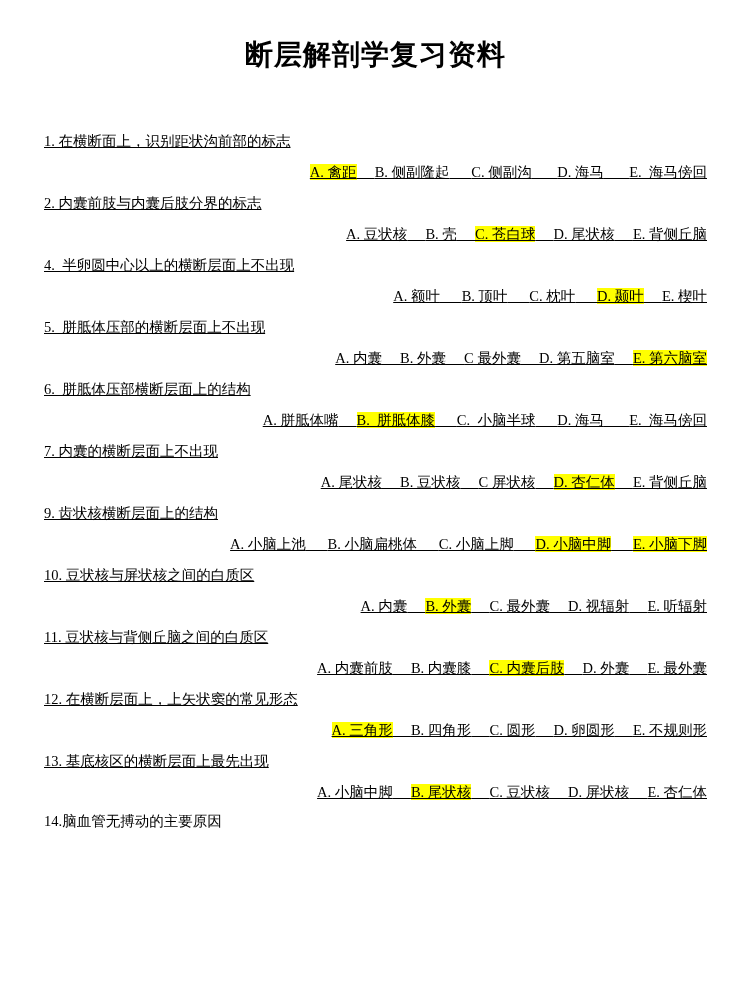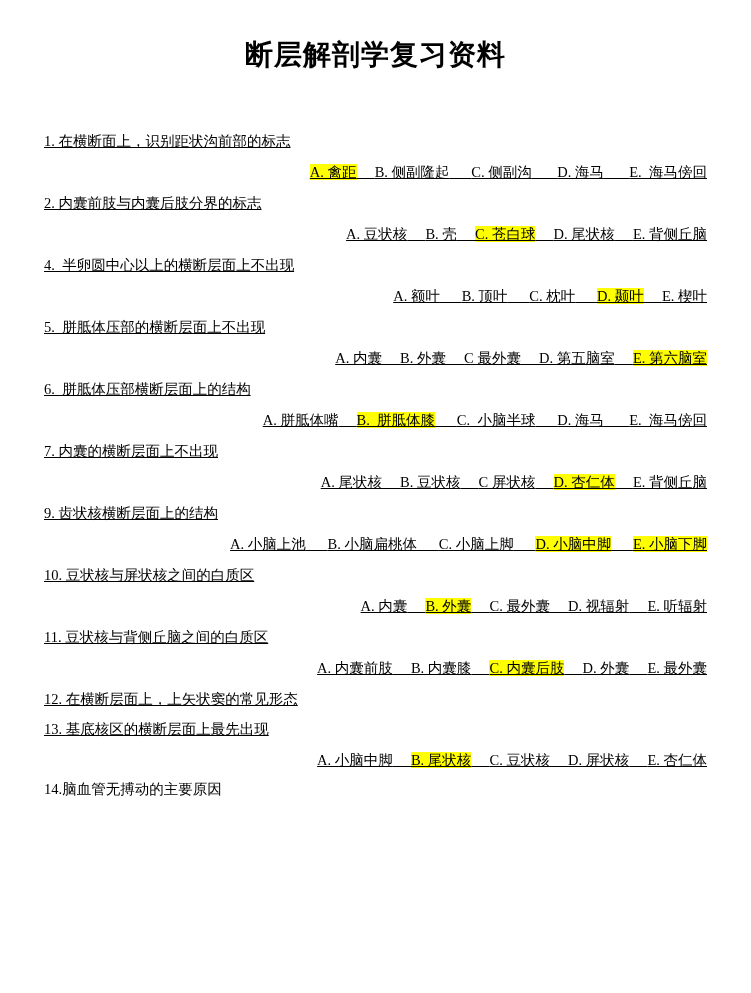--- a/index.html
+++ b/index.html
@@ -99,20 +99,21 @@
       <div class="q-block">
         <div class="q-stem">10. 豆状核与屏状核之间的白质区</div>
         <div class="q-options"><span class="opt">A. 内囊</span><span>     </span><span class="opt hl">B. 外囊</span><span>     </span><span class="opt">C. 最外囊</span><span>     </span><span class="opt">D. 视辐射</span><span>     </span><span class="opt">E. 听辐射</span></div>
       </div>
       <div class="q-block">
         <div class="q-stem">11. 豆状核与背侧丘脑之间的白质区</div>
         <div class="q-options"><span class="opt">A. 内囊前肢</span><span>     </span><span class="opt">B. 内囊膝</span><span>     </span><span class="opt hl">C. 内囊后肢</span><span>     </span><span class="opt">D. 外囊</span><span>     </span><span class="opt">E. 最外囊</span></div>
       </div>
       <div class="q-block">
         <div class="q-stem">12. 在横断层面上，上矢状窦的常见形态</div>
+        <div class="q-options"><span class="opt hl">A. 三角形</span><span>     </span><span class="opt">B. 四角形</span><span>     </span><span class="opt">C. 圆形</span><span>     </span><span class="opt">D. 卵圆形</span><span>     </span><span class="opt">E. 不规则形</span></div>
       </div>
       <div class="q-block">
         <div class="q-stem">13. 基底核区的横断层面上最先出现</div>
         <div class="q-options"><span class="opt">A. 小脑中脚</span><span>     </span><span class="opt hl">B. 尾状核</span><span>     </span><span class="opt">C. 豆状核</span><span>     </span><span class="opt">D. 屏状核</span><span>     </span><span class="opt">E. 杏仁体</span></div>
       </div>
     </div>
 
   <div class="tail">14.脑血管无搏动的主要原因</div>
 
 </div>

